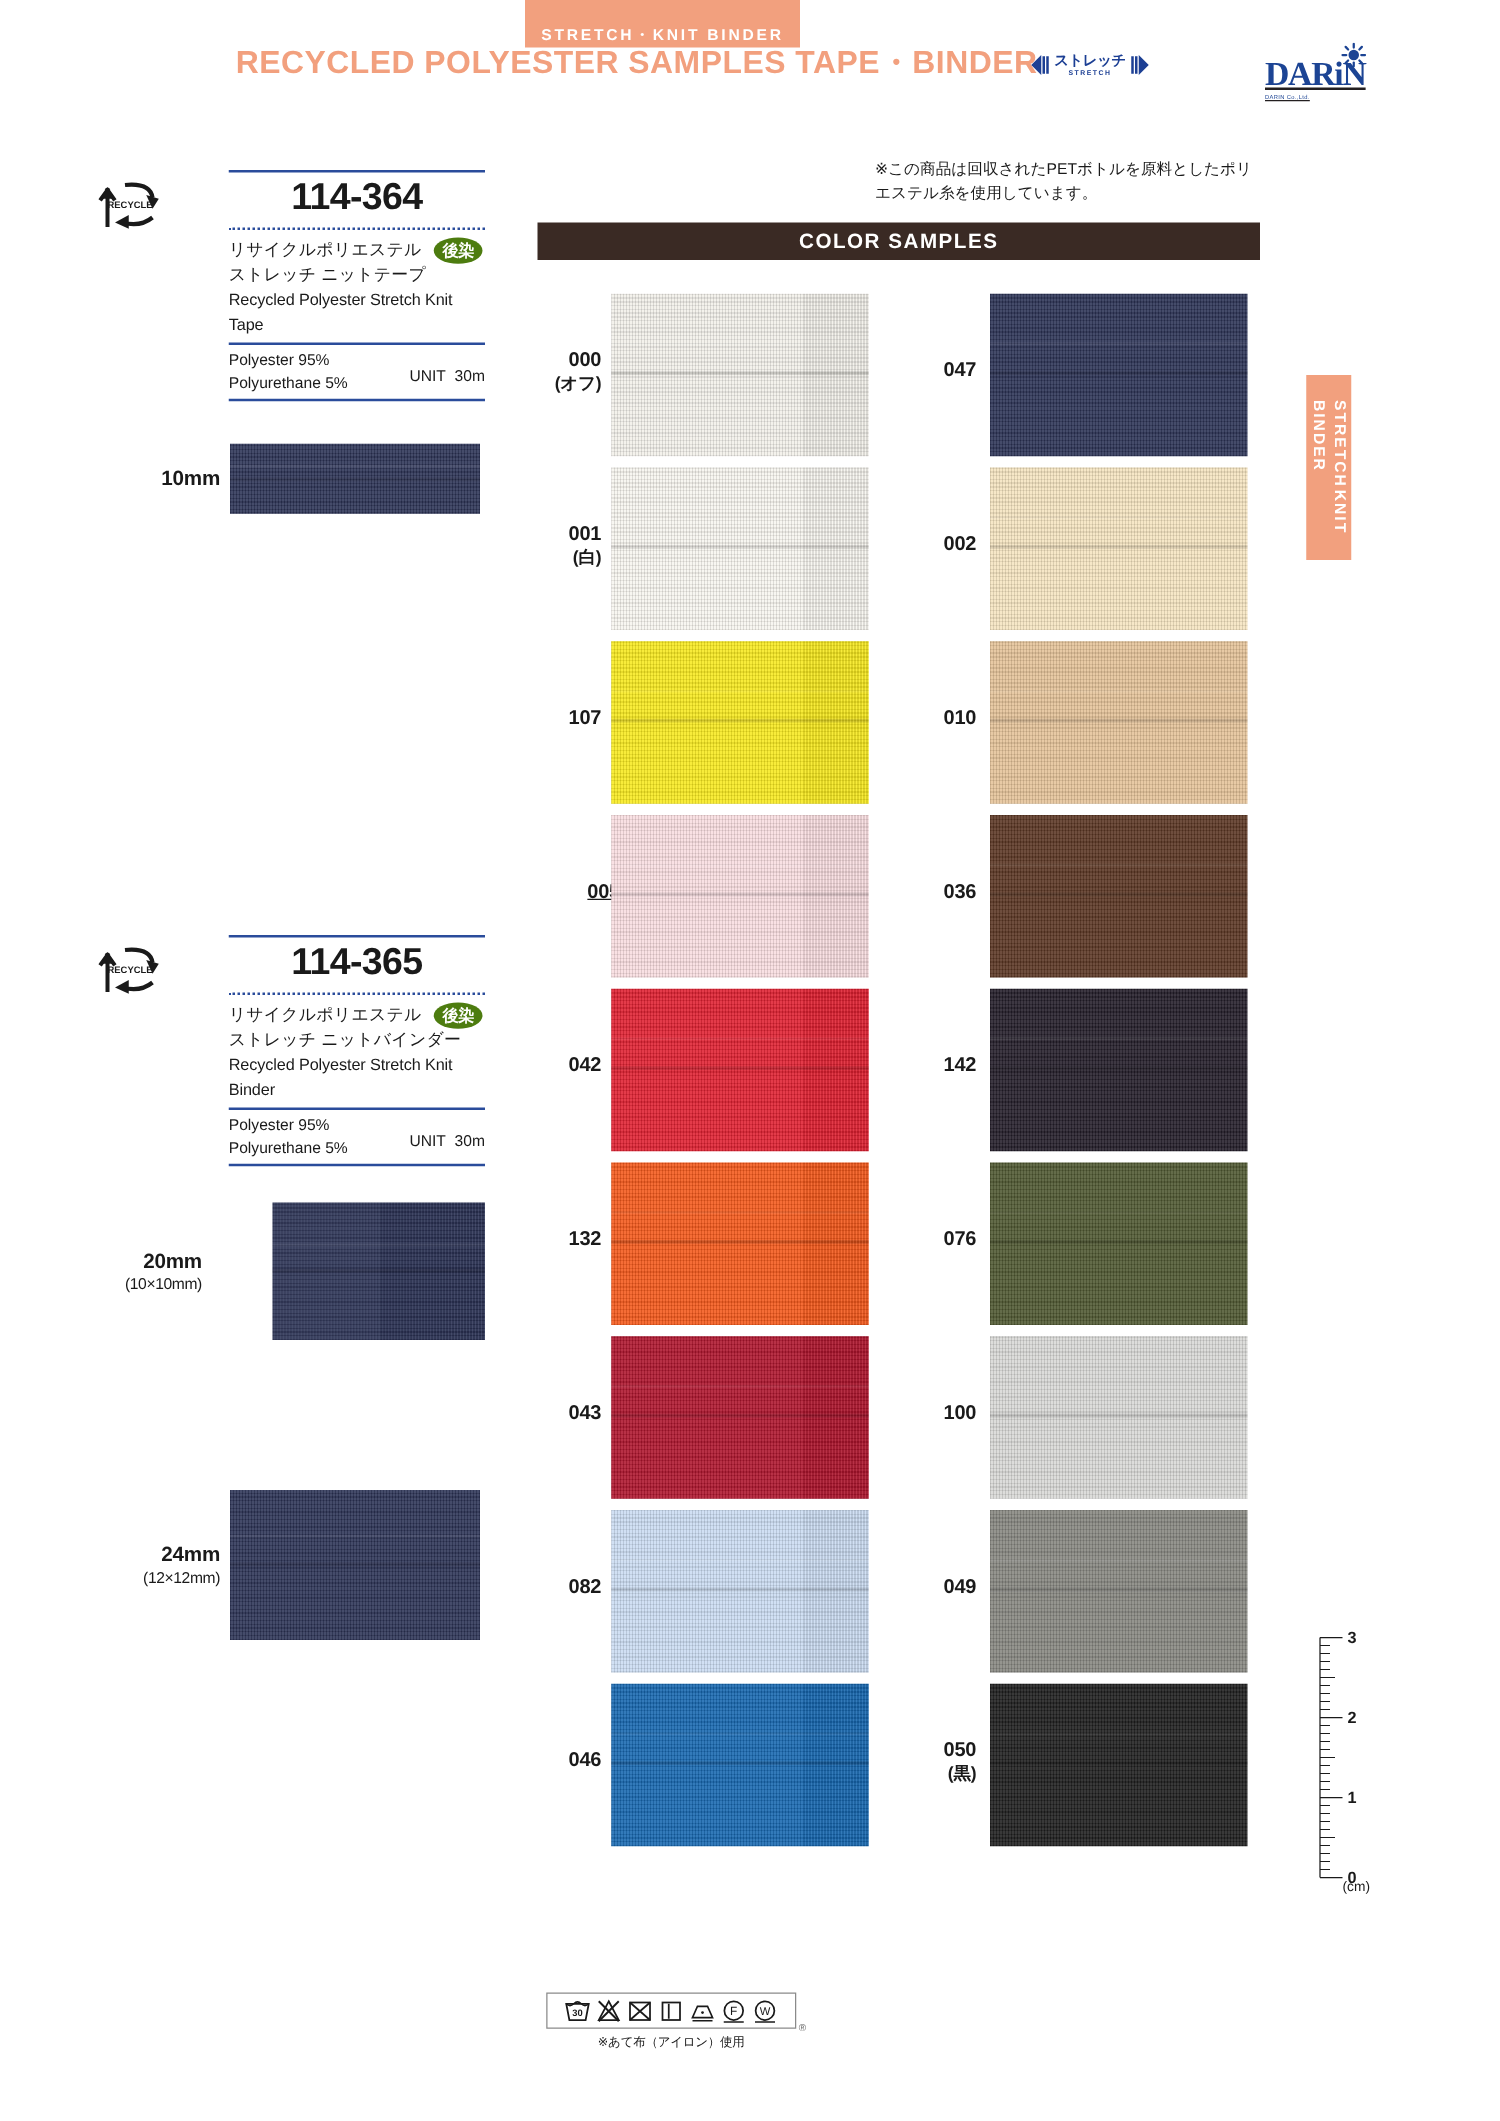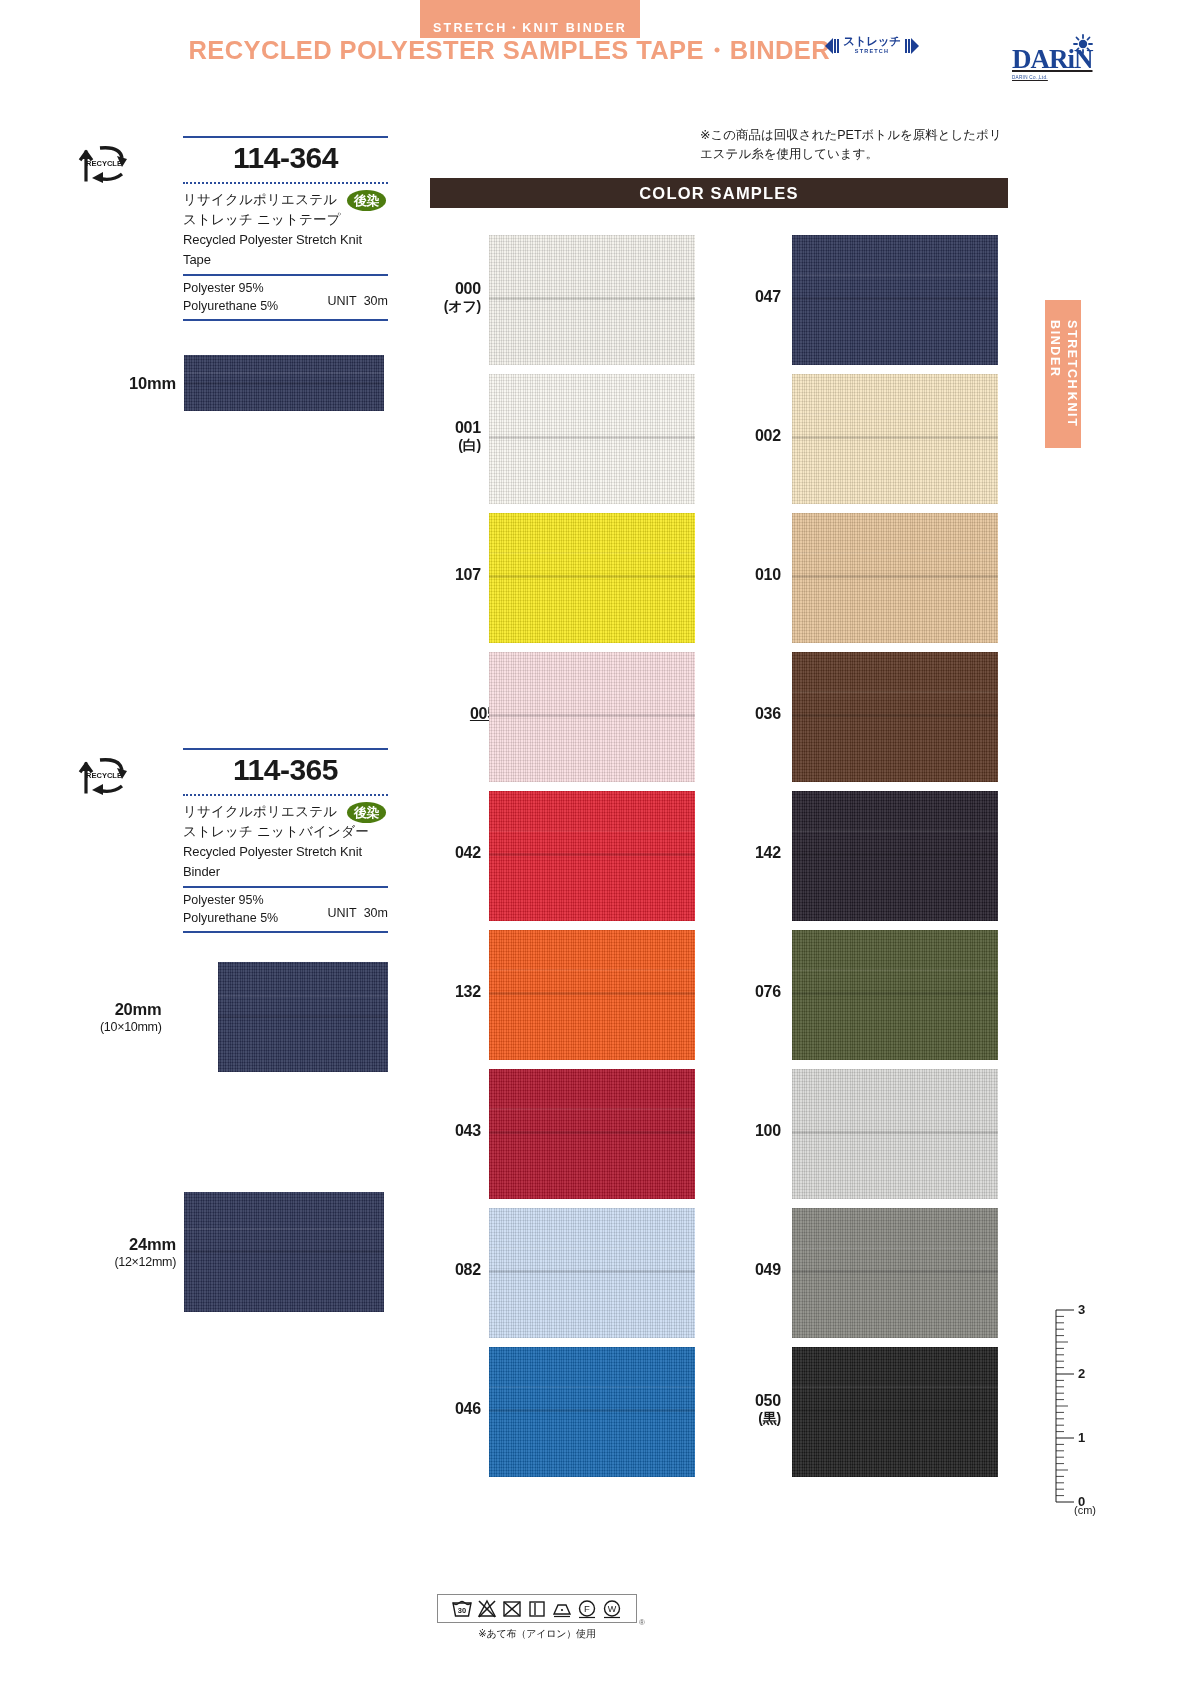--- a/index.html
+++ b/index.html
@@ -29,21 +29,21 @@
   .hdr-main {
     position:absolute; left:0px; top:38px; width:830px;
     text-align:right;
     color:#f2a07e;
     font-size:25.5px; font-weight:bold; letter-spacing:0.4px;
     line-height:1;
   }
   .stretch-badge {
     position:absolute; left:822px; top:36px;
     width:100px; height:26px;
-    display:flex; align-items:flex-start; justify-content:center;
+    display:flex; align-items:flex-end; justify-content:center;
   }
   .sb-arrow { display:block; }
   .sb-text { display:flex; flex-direction:column; align-items:center; justify-content:center;
              margin:0 2px; line-height:1; }
   .sb-jp { font-size:11.5px; font-weight:bold; color:#1c3f94; letter-spacing:-0.3px; }
   .sb-en { font-size:5.5px; font-weight:bold; color:#1c3f94; letter-spacing:1.2px; margin-top:1px;}
   .darin-logo {
     position:absolute; left:1012px; top:36px; width:110px; height:56px;
     text-align:left;
     text-decoration:underline;

